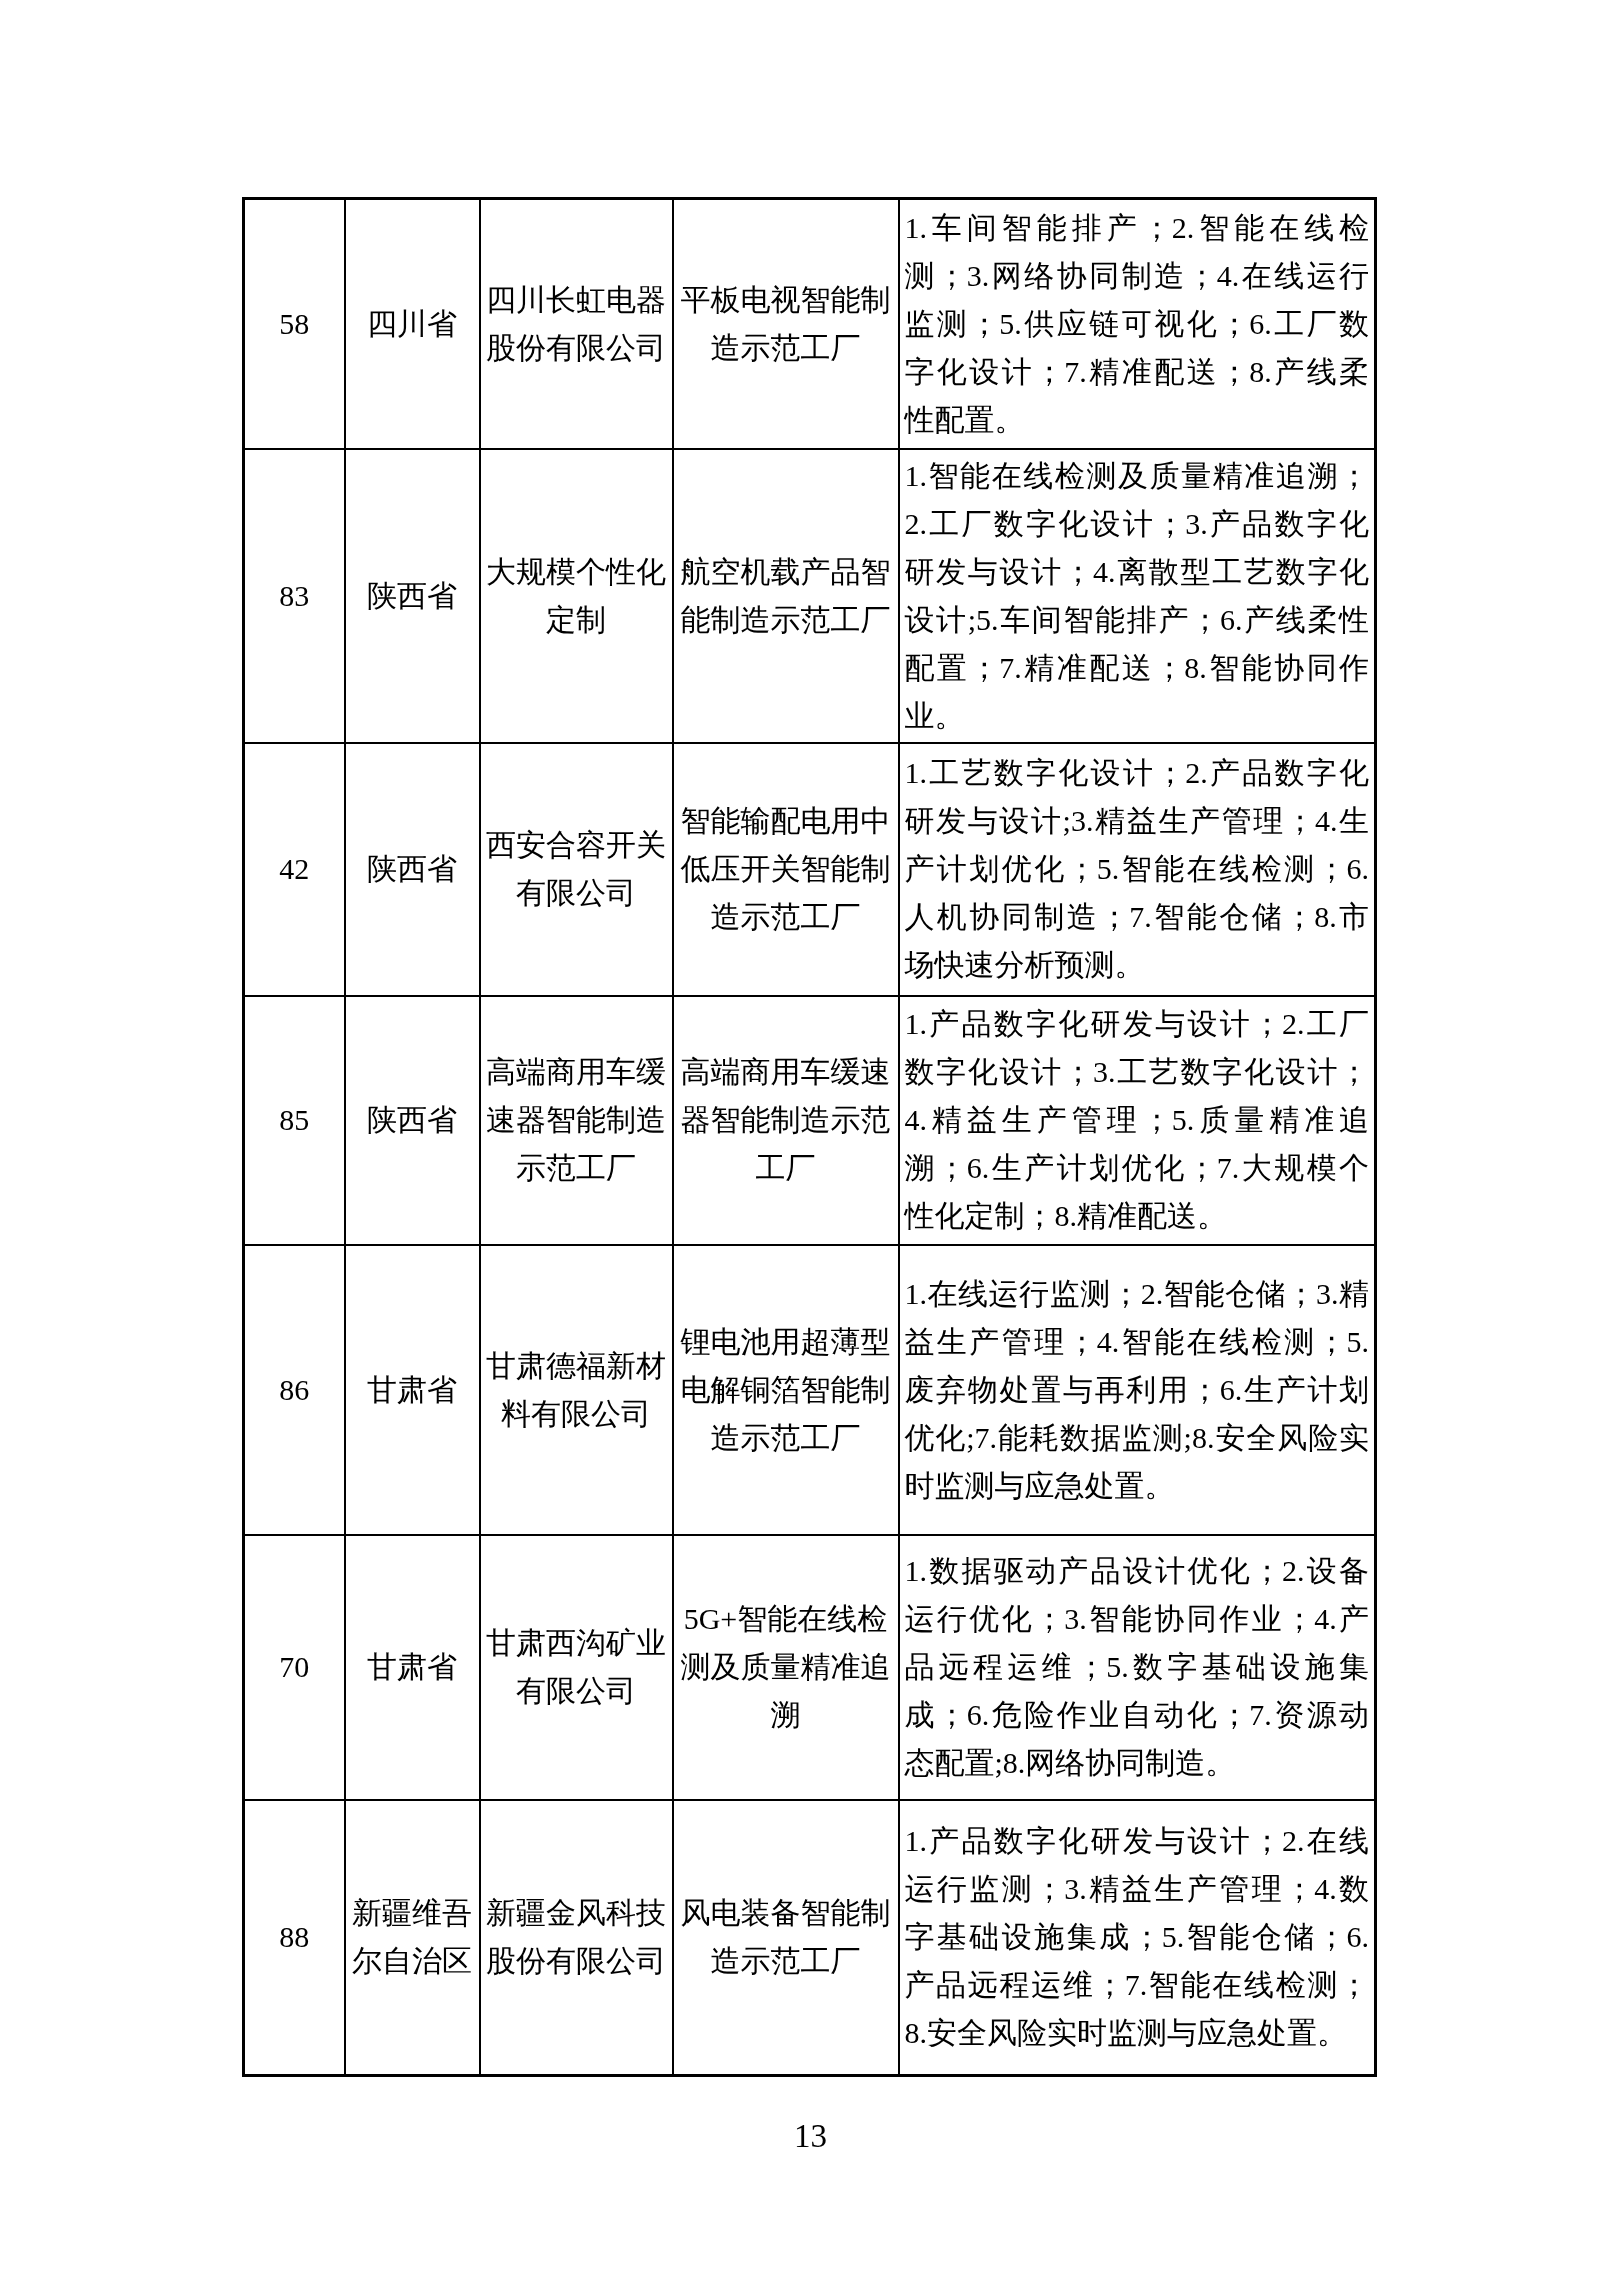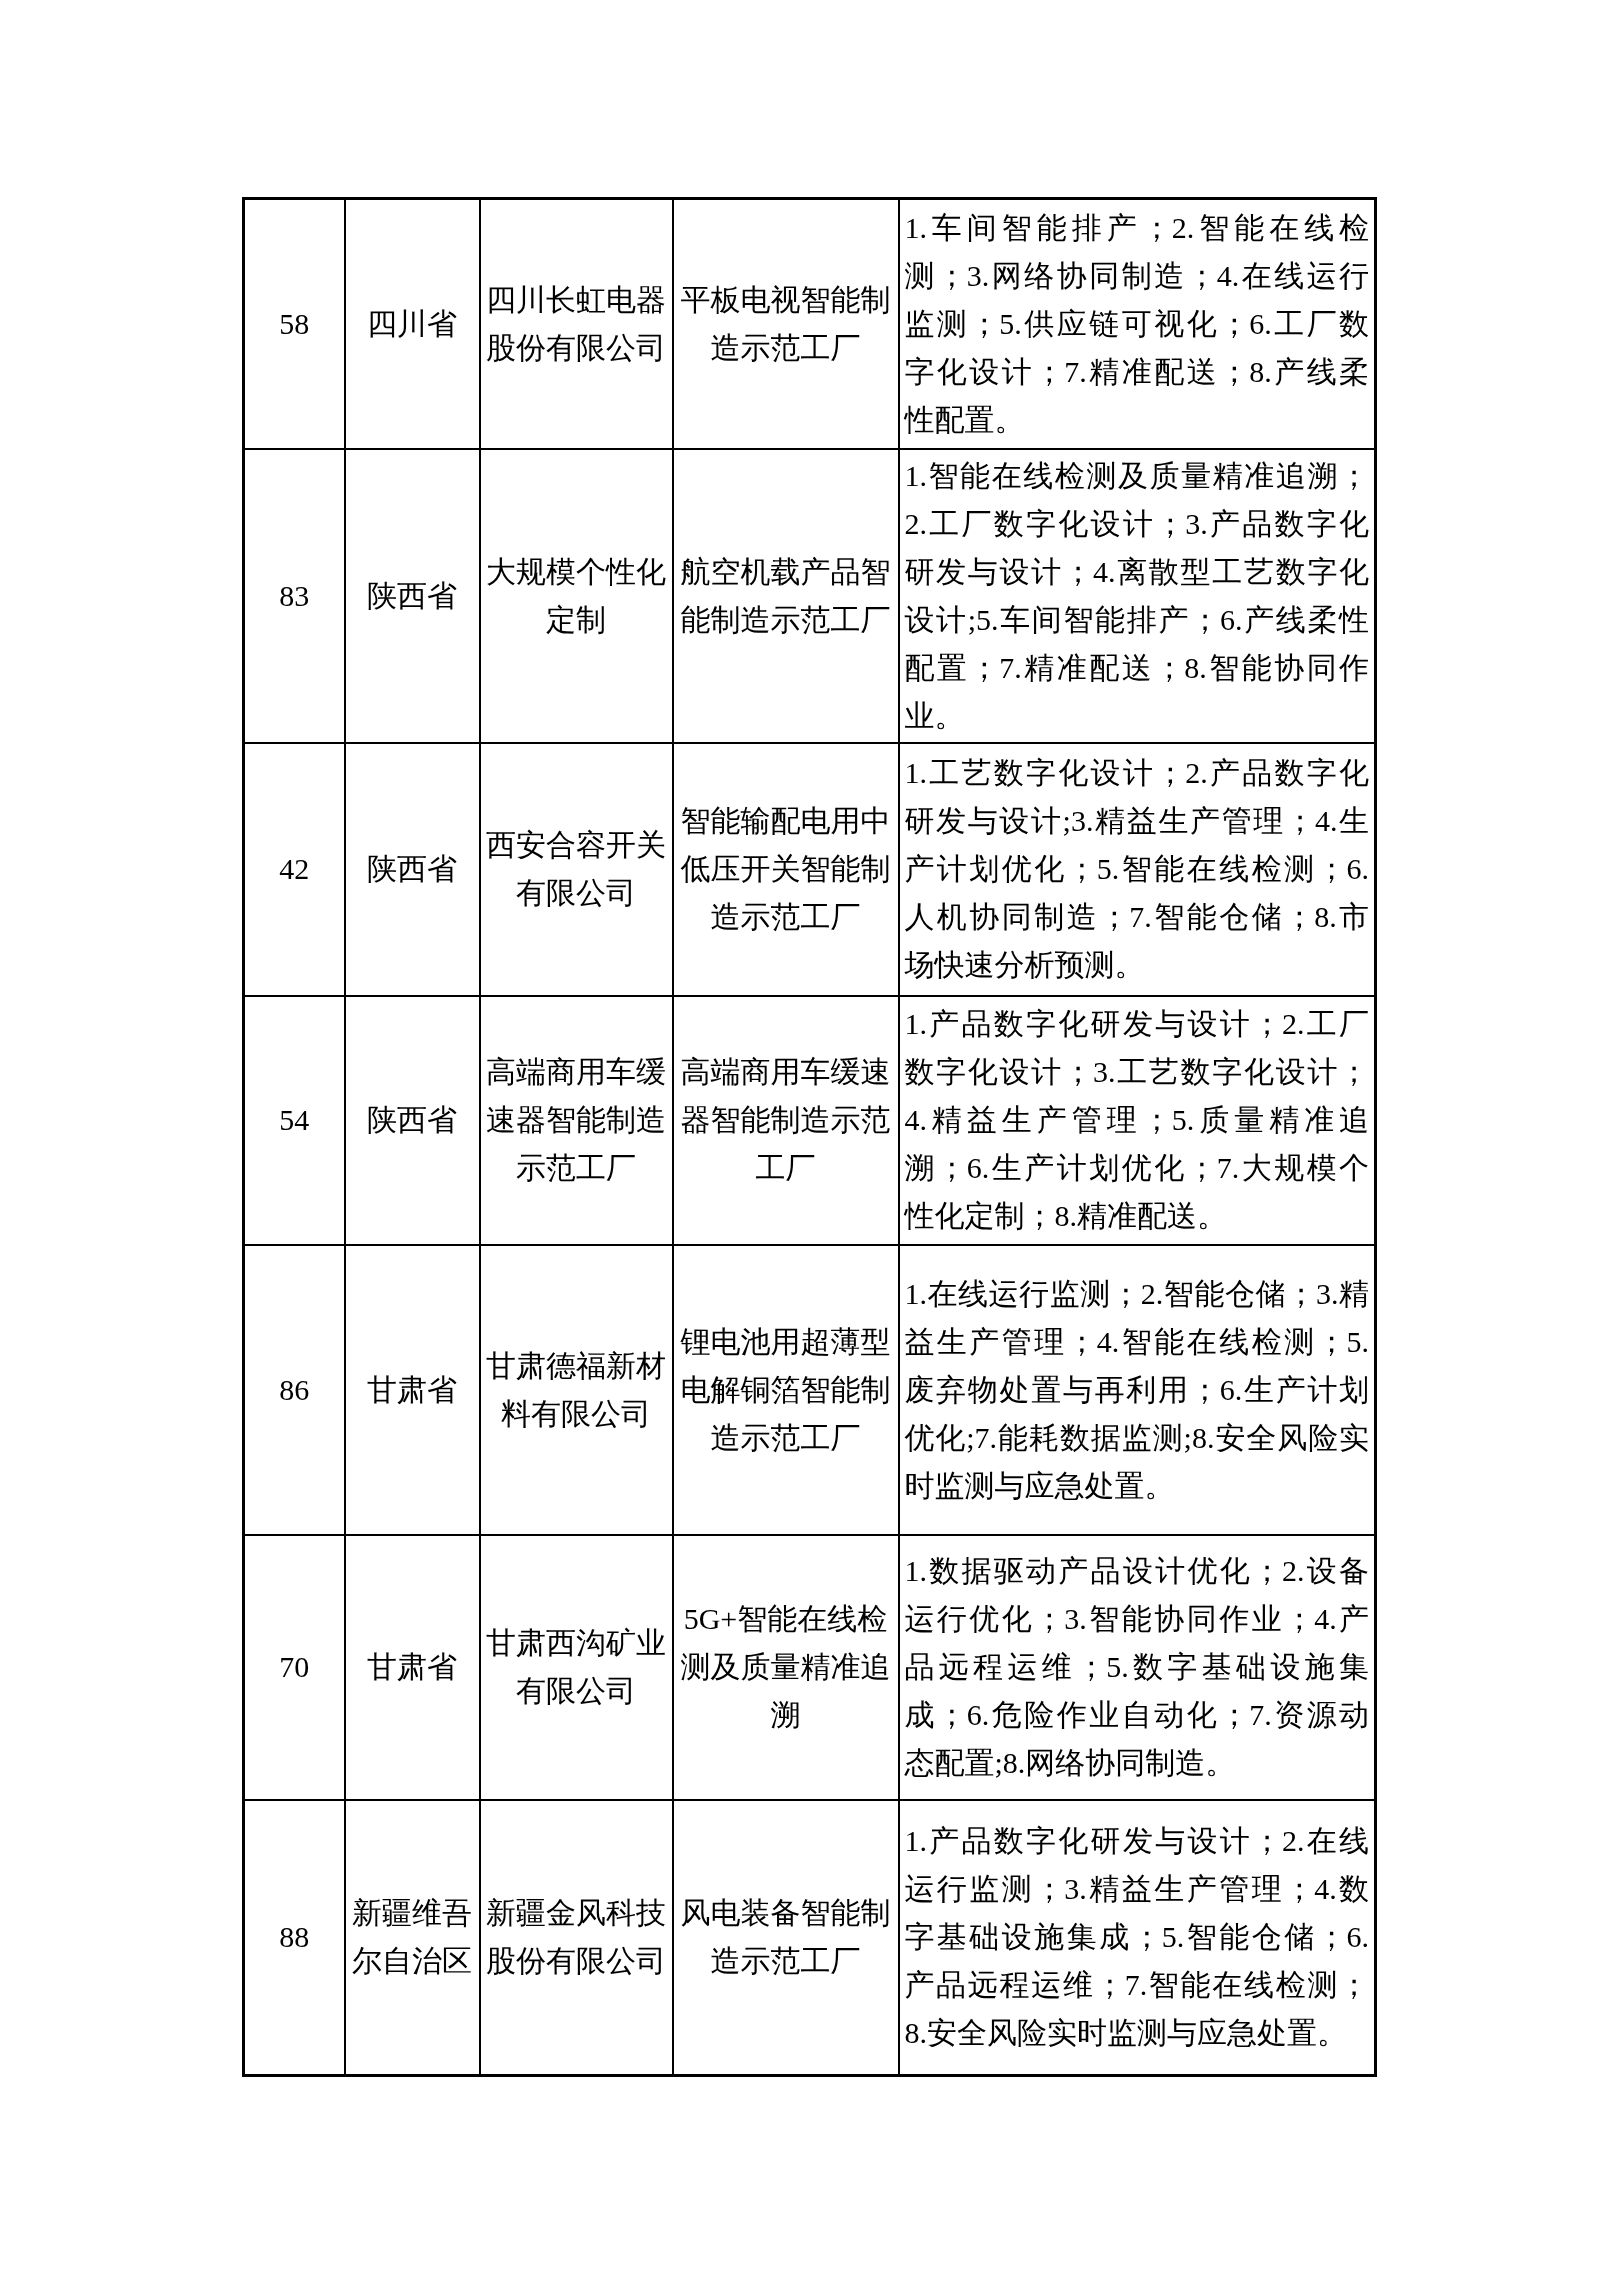--- a/index.html
+++ b/index.html
@@ -79,21 +79,21 @@
         <td class="cell-features">1.智能在线检测及质量精准追溯；2.工厂数字化设计；3.产品数字化研发与设计；4.离散型工艺数字化设计;5.车间智能排产；6.产线柔性配置；7.精准配送；8.智能协同作业。</td>
       </tr>
       <tr style="height:253px">
         <td class="cell-no">42</td>
         <td class="cell-province">陕西省</td>
         <td class="cell-company">西安合容开关有限公司</td>
         <td class="cell-factory">智能输配电用中低压开关智能制造示范工厂</td>
         <td class="cell-features">1.工艺数字化设计；2.产品数字化研发与设计;3.精益生产管理；4.生产计划优化；5.智能在线检测；6.人机协同制造；7.智能仓储；8.市场快速分析预测。</td>
       </tr>
       <tr style="height:249px">
-        <td class="cell-no">54</td>
+        <td class="cell-no">85</td>
         <td class="cell-province">陕西省</td>
         <td class="cell-company">高端商用车缓速器智能制造示范工厂</td>
         <td class="cell-factory">高端商用车缓速器智能制造示范工厂</td>
         <td class="cell-features">1.产品数字化研发与设计；2.工厂数字化设计；3.工艺数字化设计；4.精益生产管理；5.质量精准追溯；6.生产计划优化；7.大规模个性化定制；8.精准配送。</td>
       </tr>
       <tr style="height:290px">
         <td class="cell-no">86</td>
         <td class="cell-province">甘肃省</td>
         <td class="cell-company">甘肃德福新材料有限公司</td>
         <td class="cell-factory">锂电池用超薄型电解铜箔智能制造示范工厂</td>
@@ -109,15 +109,16 @@
       <tr style="height:276px">
         <td class="cell-no">88</td>
         <td class="cell-province">新疆维吾尔自治区</td>
         <td class="cell-company">新疆金风科技股份有限公司</td>
         <td class="cell-factory">风电装备智能制造示范工厂</td>
         <td class="cell-features">1.产品数字化研发与设计；2.在线运行监测；3.精益生产管理；4.数字基础设施集成；5.智能仓储；6.产品远程运维；7.智能在线检测；8.安全风险实时监测与应急处置。</td>
       </tr>
     </tbody>
   </table>
 
+  <div class="page-number">13</div>
 
 </div>
 
 
 </body></html>

